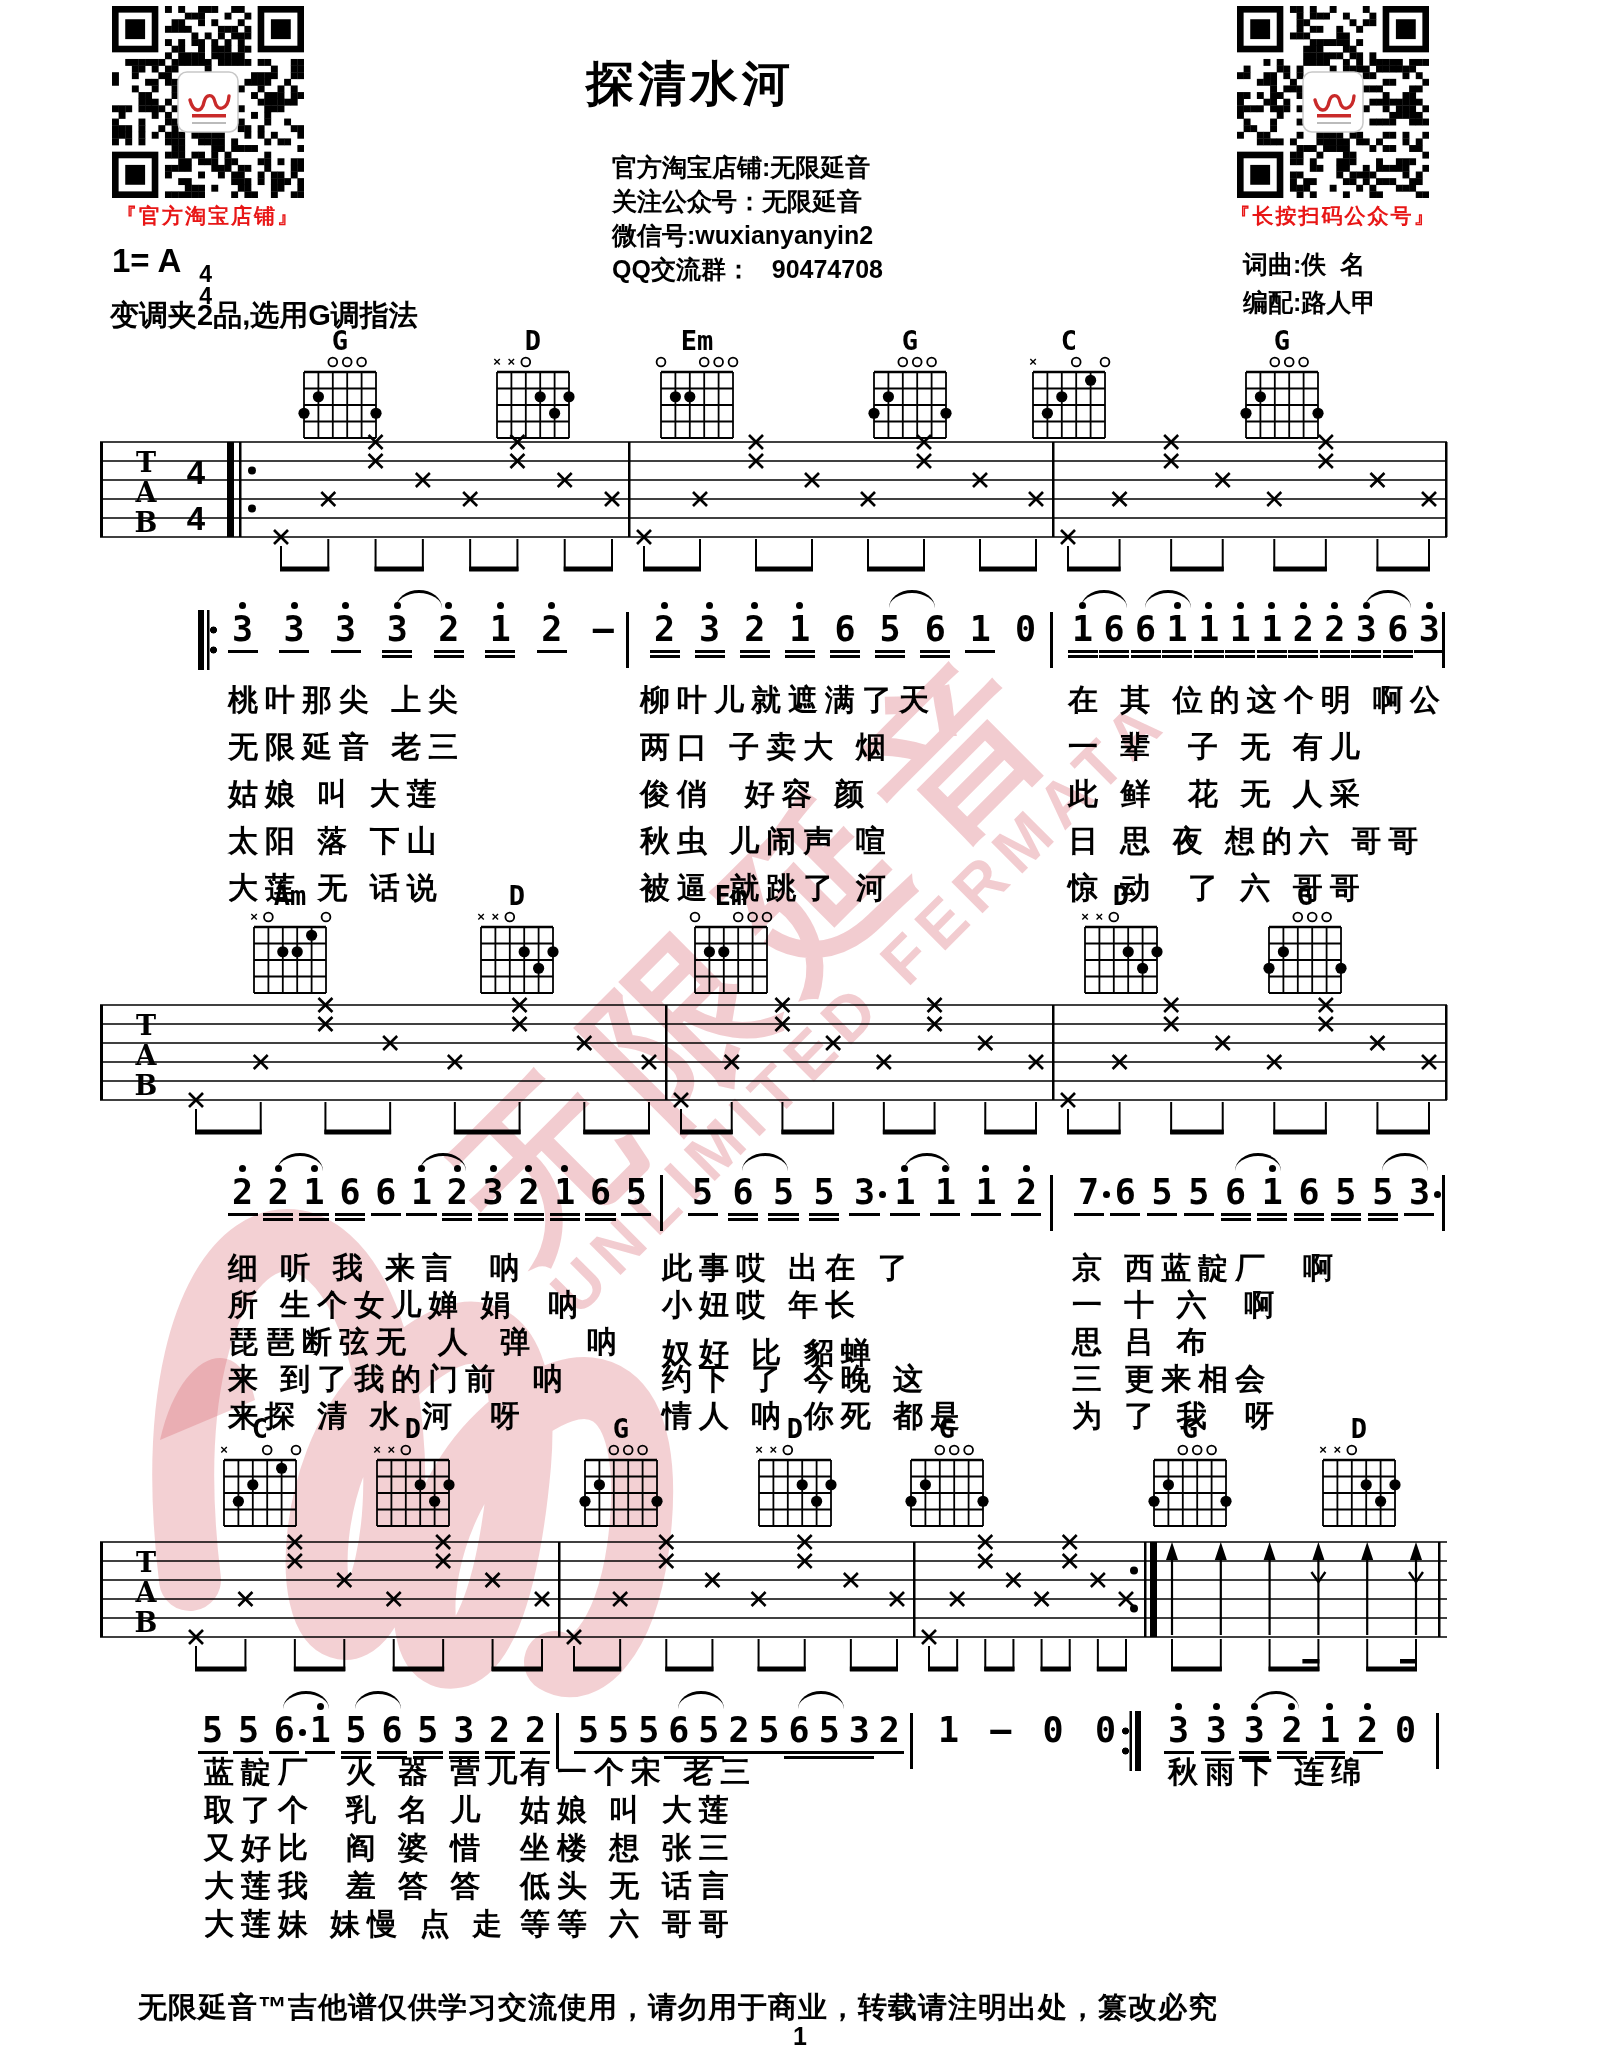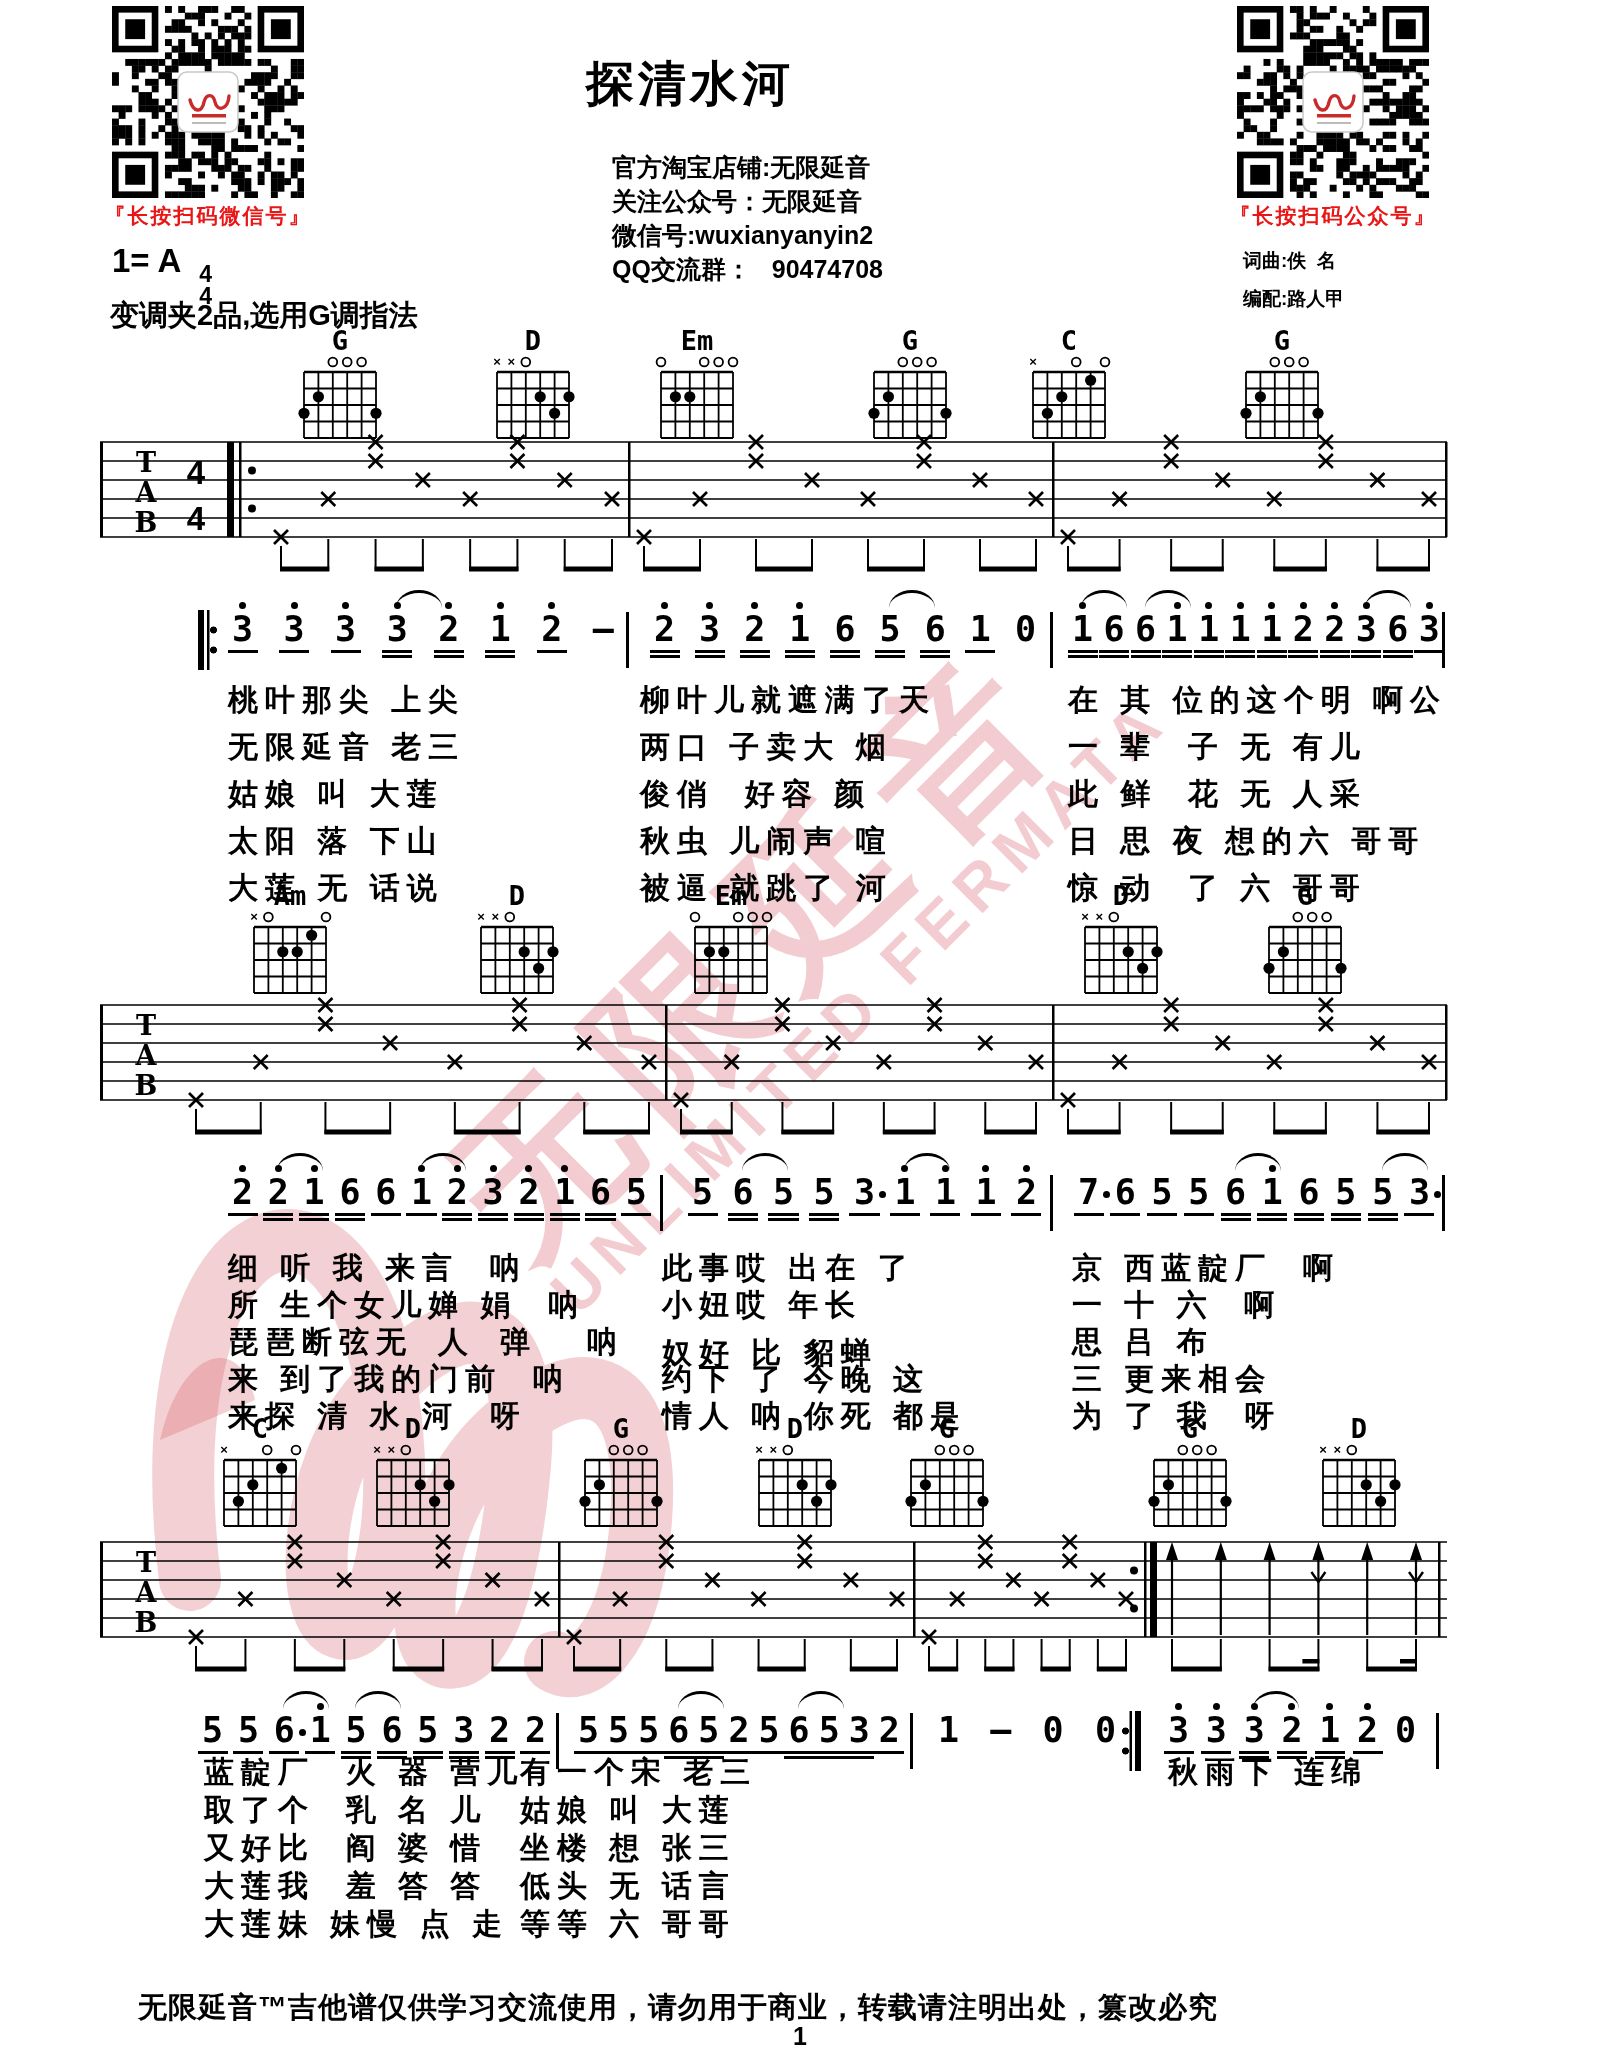--- a/index.html
+++ b/index.html
@@ -9,21 +9,21 @@
   .ctr{text-align:center;}
   
   .title{font-size:48px;font-weight:700;letter-spacing:4px;}
   .subtitle{font-size:31px;font-weight:700;letter-spacing:2px;}
   .infoline{font-size:25px;font-weight:700;line-height:34px;white-space:pre;}
   .qrcap{color:#e81616;font-size:21px;font-weight:700;letter-spacing:2px;white-space:pre;}
   .keyline{font-size:33px;font-weight:700;}
   .frac{display:inline-flex;flex-direction:column;font-size:23px;line-height:22px;
         text-align:center;vertical-align:-10px;margin-left:10px;font-weight:700;}
   .capo{font-size:29px;font-weight:700;}
-  .credit{font-size:19px;font-weight:700;white-space:pre;}
+  .credit{font-size:25px;font-weight:700;white-space:pre;}
   
   .wm{z-index:0;pointer-events:none;}
   .wm-text{transform:rotate(-45deg);transform-origin:0 0;color:rgba(212,86,98,0.30);}
   .wm-cn{font-size:168px;font-weight:700;letter-spacing:26px;line-height:150px;white-space:nowrap;}
   .wm-en{font-size:64px;font-weight:700;letter-spacing:10px;white-space:nowrap;}
   .content{position:absolute;inset:0;z-index:1;}
   
   .chord{position:absolute;transform:translateX(-50%);}
   
   .nline{position:absolute;left:0;width:1600px;height:100px;}
@@ -357,21 +357,21 @@
       <rect x="152.27586206896552" y="6.620689655172414" width="33.10344827586207" height="33.10344827586207" fill="#fff"></rect>
       <rect x="158.89655172413794" y="13.241379310344827" width="19.862068965517242" height="19.862068965517242" fill="#000"></rect>
       <rect x="0" y="145.6551724137931" width="46.3448275862069" height="46.3448275862069" fill="#000"></rect>
       <rect x="6.620689655172414" y="152.27586206896552" width="33.10344827586207" height="33.10344827586207" fill="#fff"></rect>
       <rect x="13.241379310344827" y="158.89655172413794" width="19.862068965517242" height="19.862068965517242" fill="#000"></rect>
       <rect x="66" y="66" width="60" height="60" rx="9" fill="#fff" stroke="#c8c8c8" stroke-width="1.5"></rect>
       <path d="M78 94 c3 12 12 14 14 2 c2 -8 9 -9 11 0 c2 10 13 8 14 -6" fill="none" stroke="#c92a2a" stroke-width="3.4" stroke-linecap="round"></path>
       <rect x="80" y="108" width="34" height="3.5" fill="#c92a2a"></rect>
       <rect x="80" y="116" width="34" height="2" fill="#bbb"></rect>
     </svg>
-  <div class="abs qrcap ctr" style="left:88px;top:202px;width:240px;">『长按扫码微信号』</div>
+  <div class="abs qrcap ctr" style="left:88px;top:202px;width:240px;">『官方淘宝店铺』</div>
 
   <svg id="qrR" class="abs" style="left:1237px;top:6px;" width="192" height="192" viewBox="0 0 192 192">
       <rect x="0" y="0" width="192" height="192" fill="#fff"></rect>
       <rect x="0" y="66.20689655172414" width="6.9206896551724135" height="6.9206896551724135" fill="#000"></rect>
       <rect x="0" y="86.06896551724138" width="6.9206896551724135" height="6.9206896551724135" fill="#000"></rect>
       <rect x="0" y="92.6896551724138" width="6.9206896551724135" height="6.9206896551724135" fill="#000"></rect>
       <rect x="0" y="99.3103448275862" width="6.9206896551724135" height="6.9206896551724135" fill="#000"></rect>
       <rect x="0" y="105.93103448275862" width="6.9206896551724135" height="6.9206896551724135" fill="#000"></rect>
       <rect x="0" y="125.79310344827586" width="6.9206896551724135" height="6.9206896551724135" fill="#000"></rect>
       <rect x="6.620689655172414" y="59.58620689655172" width="6.9206896551724135" height="6.9206896551724135" fill="#000"></rect>

